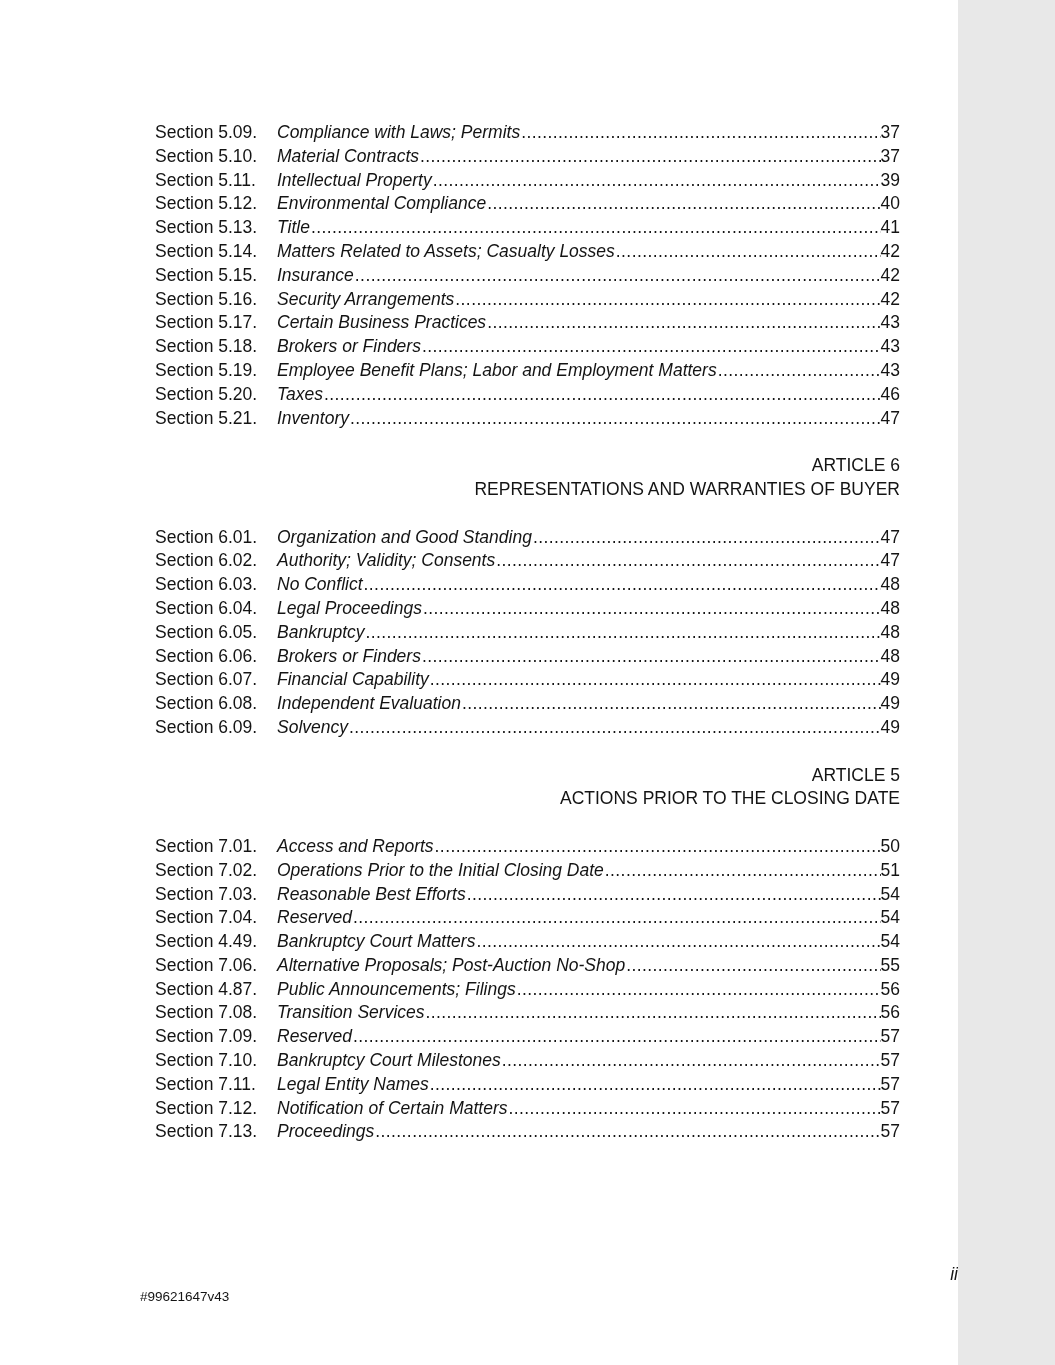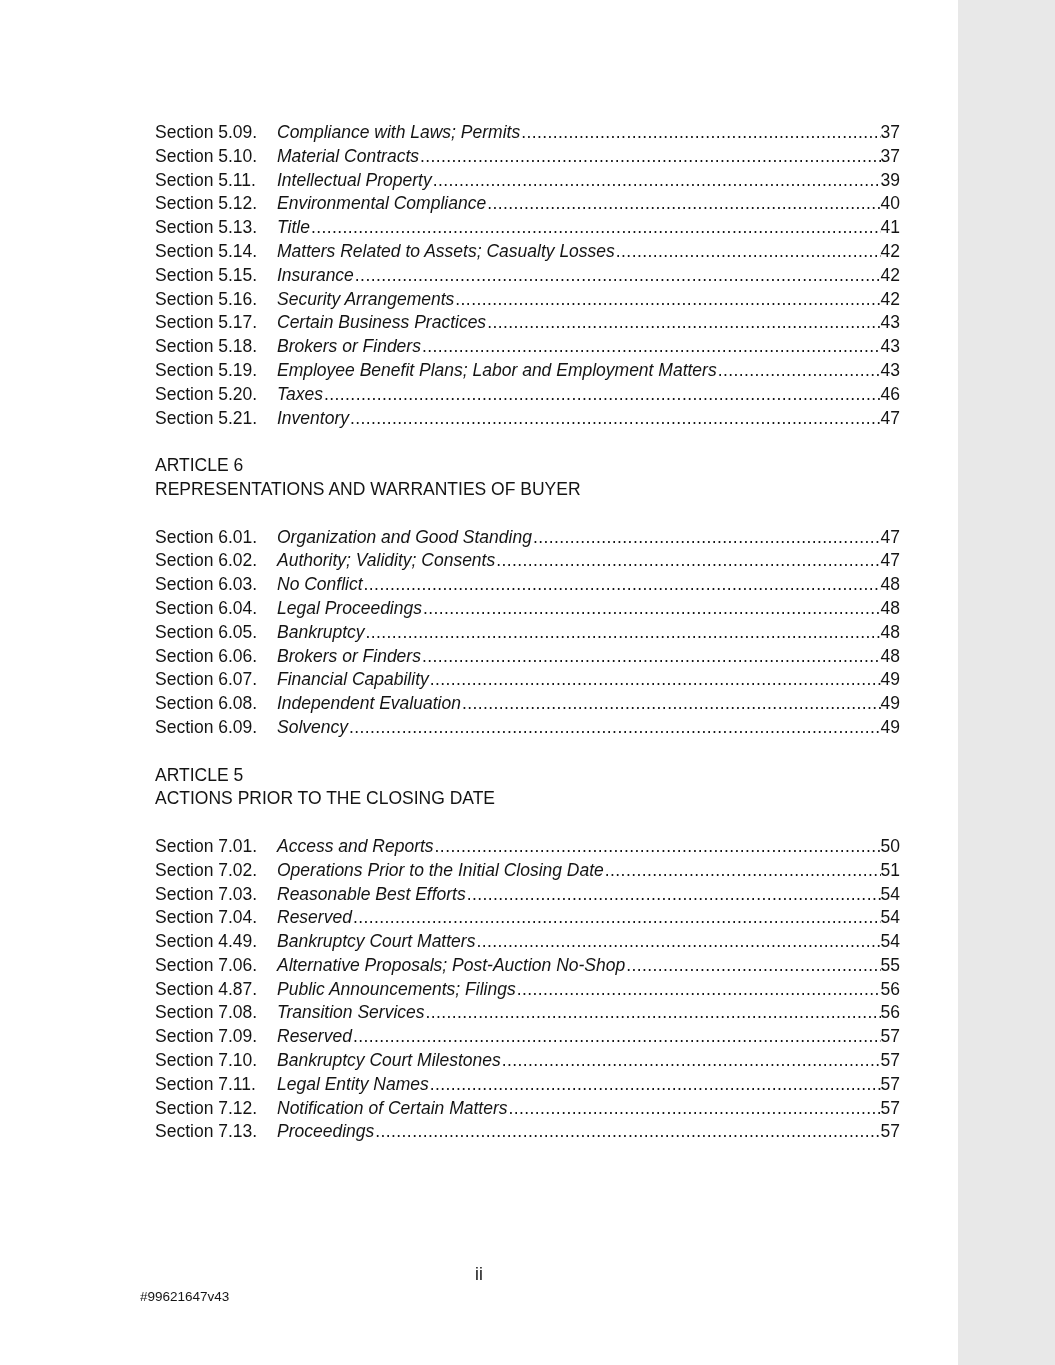--- a/index.html
+++ b/index.html
@@ -20,21 +20,21 @@
     position: absolute;
     top: 0;
     left: 155px;
     width: 745px;
     padding-top: 121px;
     font-size: 17.5px;
     line-height: 23.8px;
   }
   .toc-group { margin: 0; }
   .article-heading {
-    text-align: left;
+    text-align: right;
     margin: 23.8px 0;
   }
   .toc-row {
     display: flex;
     white-space: nowrap;
   }
   .sec {
     flex: 0 0 122px;
   }
   .title {
@@ -52,23 +52,24 @@
     padding-left: 1px;
   }
   .pg {
     flex: 0 0 auto;
   }
   .page-number {
     position: absolute;
     top: 1263px;
     left: 0;
     width: 100%;
-    text-align: center;
+    text-align: right;
     font-size: 17.5px;
     line-height: 23.8px;
+    font-style: italic;
   }
   .doc-id {
     position: absolute;
     top: 1289px;
     left: 140px;
     font-size: 13.5px;
     line-height: 16px;
   }
 </style>
 </head>

